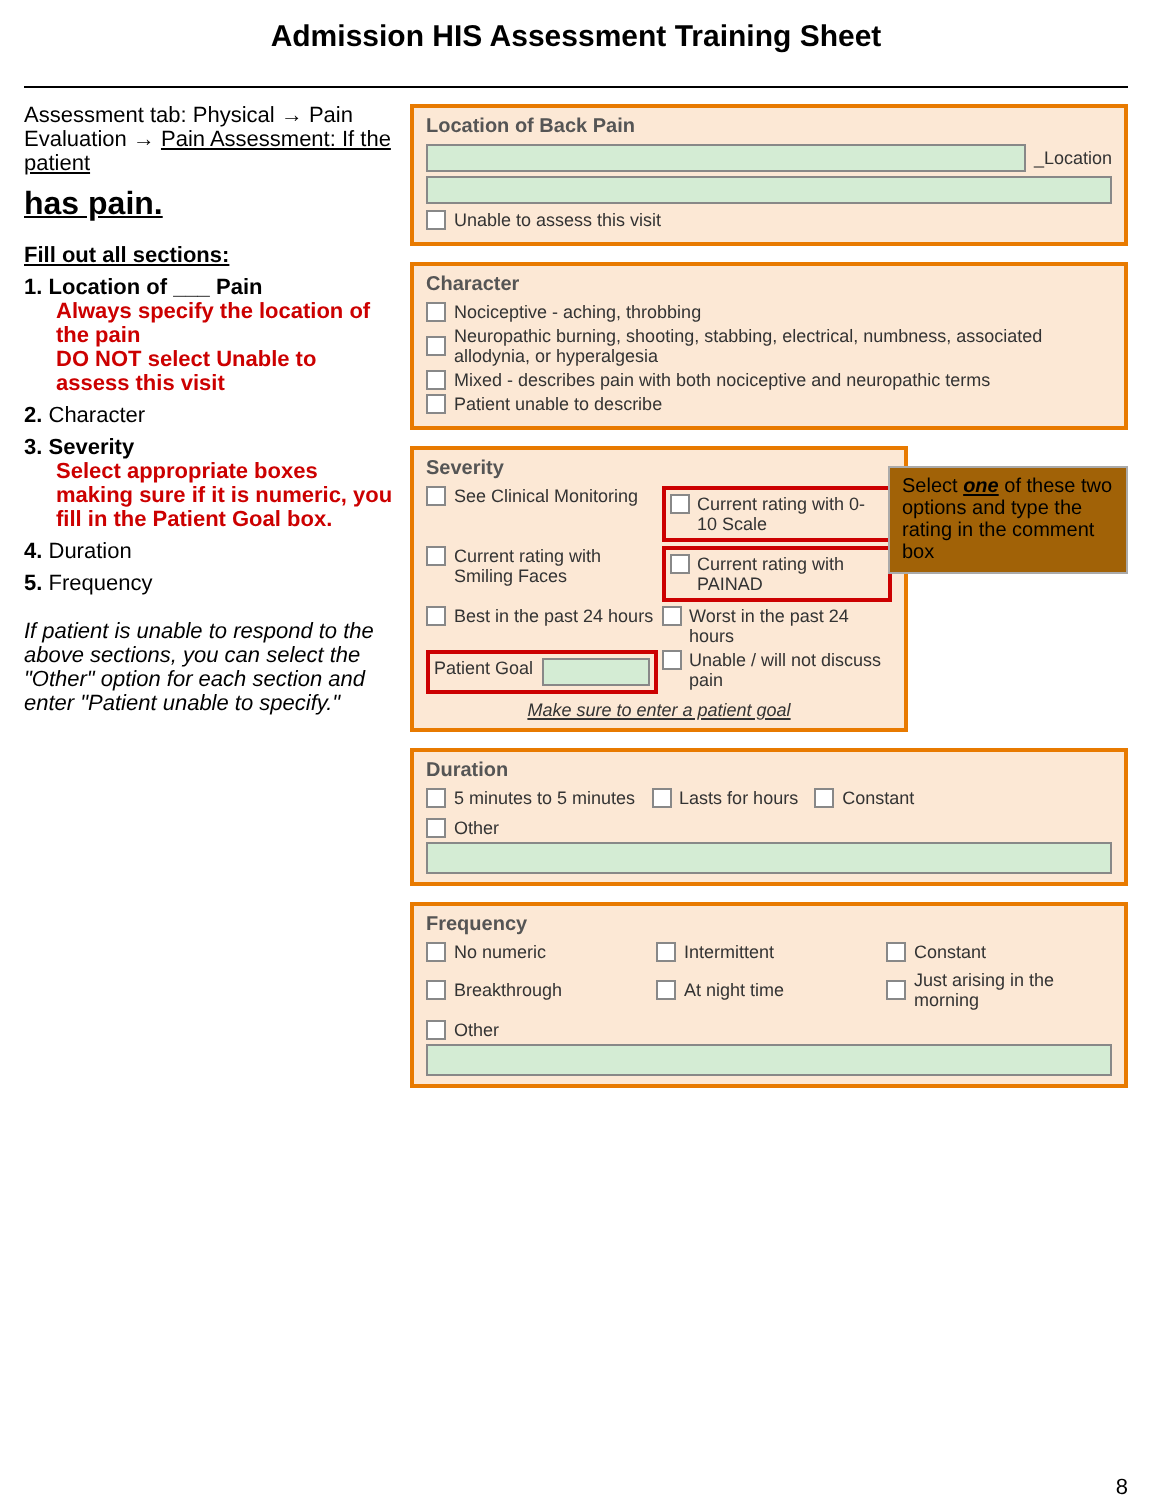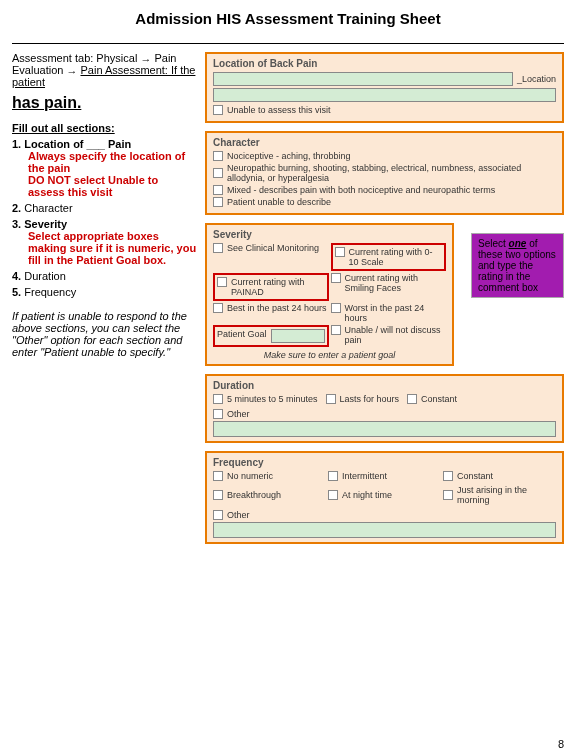--- a/index.html
+++ b/index.html
@@ -135,38 +135,39 @@
       display: flex;
     }
     .highlighted-box {
       border: 2px solid #cc0000;
       padding: 2px;
     }
     
     .tooltip-box {
       position: absolute;
       right: 2px;
-      background: #a21caf;
+      background: #a16207;
       border: 1px solid #aaa;
       padding: 4px 6px;
-      width: 93px;
+      width: 120px;
       font-size: 10px;
       z-index: 10;
     }
     .tooltip-box .one {
       font-style: italic;
       font-weight: bold;
       text-decoration: underline;
     }
     .make-sure {
       text-align: center;
       font-size: 9px;
       font-style: italic;
       margin-top: 3px;
       color: #333;
+      text-decoration: underline;
     }
     
     .page-num {
       position: absolute;
       bottom: 6px;
       right: 12px;
       font-size: 11px;
     }
   </style>
 </head>
@@ -259,27 +260,27 @@
 
           <div class="severity-grid">
             <div class="severity-row">
               <span class="checkbox-mock"></span>
               <span class="label-text">See Clinical Monitoring</span>
             </div>
             <div class="severity-row highlighted-box">
               <span class="checkbox-mock"></span>
               <span class="label-text">Current rating with 0-10 Scale</span>
             </div>
+            <div class="severity-row">
+              <span class="checkbox-mock"></span>
+              <span class="label-text">Current rating with Smiling Faces</span>
+            </div>
             <div class="severity-row highlighted-box">
               <span class="checkbox-mock"></span>
               <span class="label-text">Current rating with PAINAD</span>
-            </div>
-            <div class="severity-row">
-              <span class="checkbox-mock"></span>
-              <span class="label-text">Current rating with Smiling Faces</span>
             </div>
             <div class="severity-row">
               <span class="checkbox-mock"></span>
               <span class="label-text">Best in the past 24 hours</span>
             </div>
             <div class="severity-row">
               <span class="checkbox-mock"></span>
               <span class="label-text">Worst in the past 24 hours</span>
             </div>
             <div class="severity-row" style="border:2px solid #cc0000; padding:2px;">

